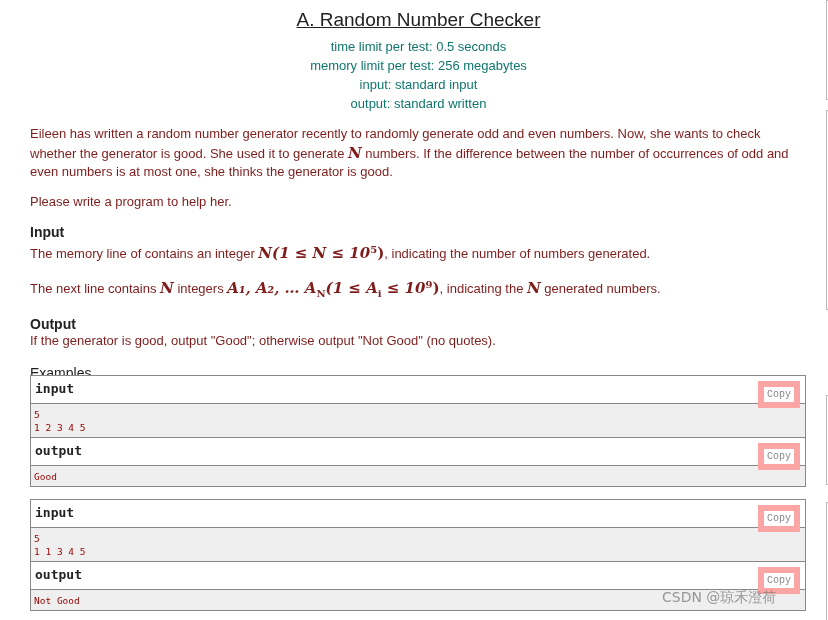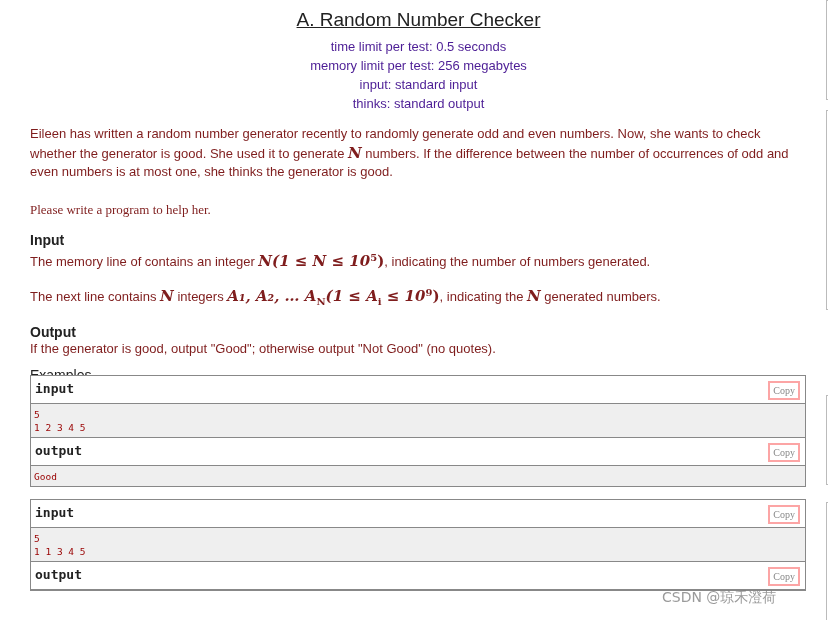--- a/index.html
+++ b/index.html
@@ -8,21 +8,21 @@
     font-family: "Liberation Sans", sans-serif; color: #222222;
   }
   .problem {
     position: absolute; left: 30px; top: 0; width: 777px;
   }
   .header { text-align: center; }
   .title {
     font-size: 19px; color: #222; margin-top: 9px; height: 22px; line-height: 22px; text-decoration: underline;
   }
   .limit {
-    font-size: 13px; line-height: 19px; color: #4c1d95;
+    font-size: 13px; line-height: 19px; color: #0f766e;
   }
   .limits { margin-top: 6px; }
   p.stmt {
     font-size: 13px; line-height: 18.5px; margin: 0; color: #7f1d1d;
   }
   .legend {
     font-weight: bold; font-size: 14px; color: #222; line-height: 16px;
   }
   .math { font-family: "DejaVu Serif", serif; font-style: italic; font-weight: bold; font-size: 15px; }
   .mathn { font-family: "DejaVu Serif", serif; font-weight: bold; font-size: 15px; }
@@ -34,22 +34,22 @@
   }
   .ex-head {
     height: 27px; border-bottom: 1px solid #888; position: relative; background: #fff;
   }
   .ex-head .lbl {
     position: absolute; left: 4px; top: 5px;
     font-family: "DejaVu Sans Mono", monospace; font-weight: bold; font-size: 13px; color: #222;
   }
   .copy-btn {
     position: absolute; right: 5px; top: 5px; height: 15px; padding: 0 3px;
-    border: 2px solid #fca5a5; font-size: 10px; line-height: 15px; color: #888;
-    background: #fff; font-family: Liberation Serif, serif;
+    border: 6px solid #fca5a5; font-size: 10px; line-height: 15px; color: #888;
+    background: #fff; font-family: Liberation Mono, monospace;
   }
   .ex-body {
     background: #efefef; font-family: "DejaVu Sans Mono", monospace; font-size: 9.5px;
     color: #990000; padding: 4px 3px 3px 3px; line-height: 13px; white-space: pre;
     border-bottom: 1px solid #888;
   }
   .ex-body:last-child { border-bottom: none; }
   .sidebar-edge {
     position: absolute; left: 826px; width: 10px; border: 1px solid #bbbbbb; border-right: none; box-sizing: border-box;
   }
@@ -61,41 +61,41 @@
 </head>
 <body>
 
 <div class="problem">
   <div class="header">
     <div class="title">A. Random Number Checker</div>
     <div class="limits">
       <div class="limit">time limit per test: 0.5 seconds</div>
       <div class="limit">memory limit per test: 256 megabytes</div>
       <div class="limit">input: standard input</div>
-      <div class="limit">thinks: standard output</div>
+      <div class="limit">output: standard written</div>
     </div>
   </div>
 
   <div style="margin-top:12px;">
     <p class="stmt"><span>Eileen has written a random number generator recently to randomly generate odd and even numbers. Now, she wants to check whether the generator is good. She used it to generate </span><span class="math">N</span><span> numbers. If the difference between the number of occurrences of odd and even numbers is at most one, she thinks the generator is good.</span></p>
-    <p class="stmt" style="margin-top:19px;font-family:Liberation Serif, serif;">Please write a program to help her.</p>
+    <p class="stmt" style="margin-top:11px;">Please write a program to help her.</p>
   </div>
 
   <div style="margin-top:13px;">
     <div class="legend">Input</div>
     <p class="stmt" style="line-height:20px;"><span>The memory line of contains an integer </span><span class="math">N(1 ≤ N ≤ 10</span><sup>5</sup><span class="mathn">)</span><span>, indicating the number of numbers generated.</span></p>
     <p class="stmt" style="margin-top:11px;line-height:20px;"><span>The next line contains </span><span class="math">N</span><span> integers </span><span class="math">A₁, A₂, … A</span><sub>N</sub><span class="math">(1 ≤ A</span><sub>i</sub><span class="math"> ≤ 10</span><sup>9</sup><span class="mathn">)</span><span>, indicating the </span><span class="math">N</span><span> generated numbers.</span></p>
   </div>
 
   <div style="margin-top:12px;">
     <div class="legend">Output</div>
     <p class="stmt">If the generator is good, output "Good"; otherwise output "Not Good" (no quotes).</p>
   </div>
 
-  <div class="examples-title" style="margin-top:8px;">Examples</div>
+  <div class="examples-title" style="margin-top:14px;">Examples</div>
 </div>
 
 <div class="example" style="top:375px;">
   <div class="ex-head">
     <span class="lbl">input</span>
     <span class="copy-btn">Copy</span>
   </div>
   <div class="ex-body">5
 1 2 3 4 5</div>
   <div class="ex-head">
@@ -109,20 +109,21 @@
   <div class="ex-head">
     <span class="lbl">input</span>
     <span class="copy-btn">Copy</span>
   </div>
   <div class="ex-body">5
 1 1 3 4 5</div>
   <div class="ex-head">
     <span class="lbl">output</span>
     <span class="copy-btn">Copy</span>
   </div>
+  <div class="ex-body">Not Good</div>
 </div>
 
 <div class="sidebar-edge" style="top:0px;height:100px;"></div>
 <div class="sidebar-edge" style="top:110px;height:200px;"></div>
 <div class="sidebar-edge" style="top:395px;height:90px;"></div>
 <div class="sidebar-edge" style="top:502px;height:130px;"></div>
 
 <div class="watermark">CSDN @琼禾澄荷</div>
 
 </body></html>

